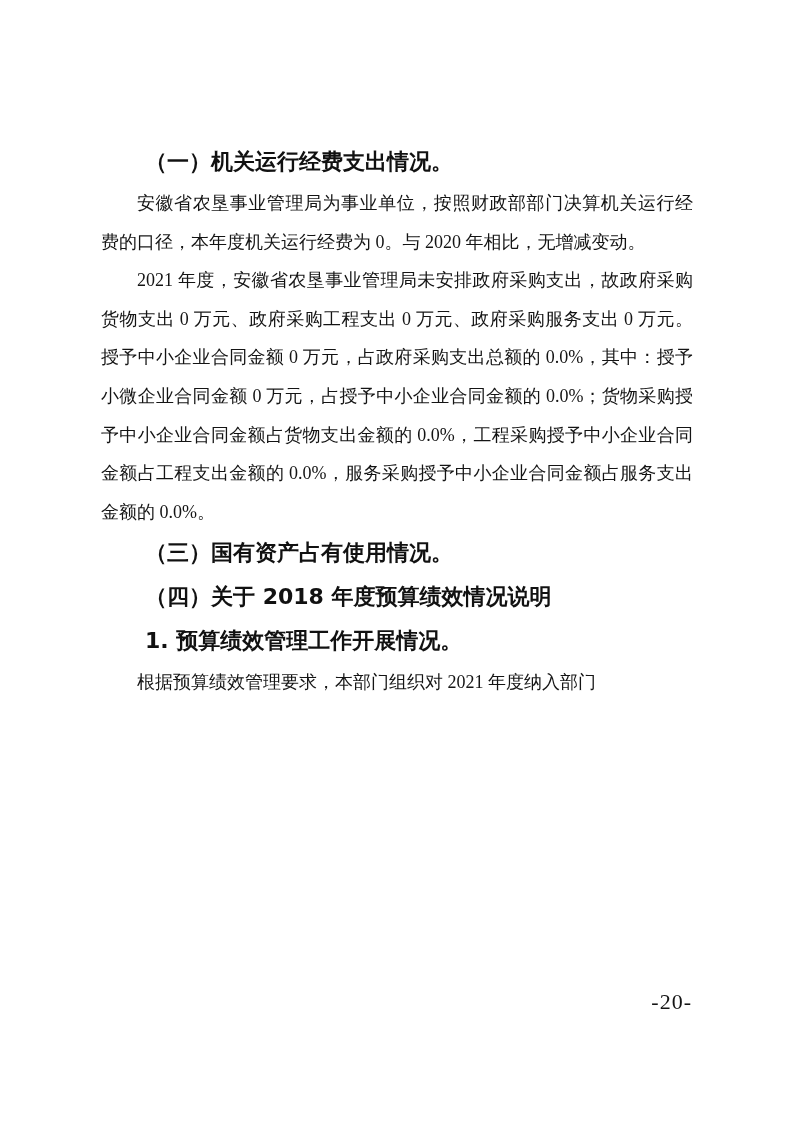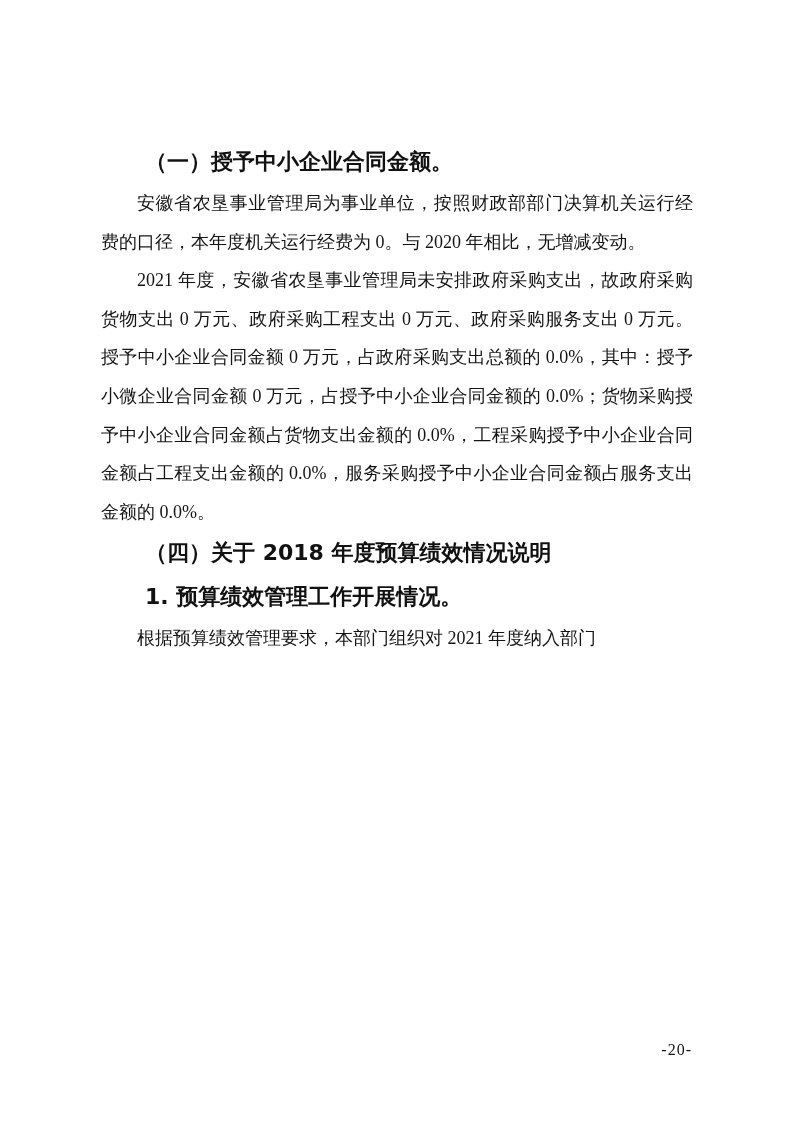--- a/index.html
+++ b/index.html
@@ -39,34 +39,34 @@
     text-indent: 2em;
     text-align: justify;
     text-justify: inter-ideograph;
     color: #141414;
     word-break: break-all;
   }
   .page-footer {
     position: absolute;
     top: 990px;
     right: 102px;
-    font-size: 16px;
+    font-size: 22px;
     line-height: 24px;
     letter-spacing: 1px;
     color: #141414;
     font-family: "Liberation Serif", "DejaVu Serif", serif;
-    margin-top: 48px;
   }
 </style>
 </head>
 <body>
 
 <div class="page">
   <div class="content">
-    <h3 class="doc-heading">（一）授予中小企业合同金额。</h3>
+    <h3 class="doc-heading">（一）机关运行经费支出情况。</h3>
     <p class="doc-para">安徽省农垦事业管理局为事业单位，按照财政部部门决算机关运行经费的口径，本年度机关运行经费为 0。与 2020 年相比，无增减变动。</p>
     <p class="doc-para">2021 年度，安徽省农垦事业管理局未安排政府采购支出，故政府采购货物支出 0 万元、政府采购工程支出 0 万元、政府采购服务支出 0 万元。授予中小企业合同金额 0 万元，占政府采购支出总额的 0.0%，其中：授予小微企业合同金额 0 万元，占授予中小企业合同金额的 0.0%；货物采购授予中小企业合同金额占货物支出金额的 0.0%，工程采购授予中小企业合同金额占工程支出金额的 0.0%，服务采购授予中小企业合同金额占服务支出金额的 0.0%。</p>
+    <h3 class="doc-heading">（三）国有资产占有使用情况。</h3>
     <h3 class="doc-heading">（四）关于 2018 年度预算绩效情况说明</h3>
     <h3 class="doc-heading">1. 预算绩效管理工作开展情况。</h3>
     <p class="doc-para">根据预算绩效管理要求，本部门组织对 2021 年度纳入部门</p>
   </div>
   <div class="page-footer">-20-</div>
 </div>
 
 </body></html>

